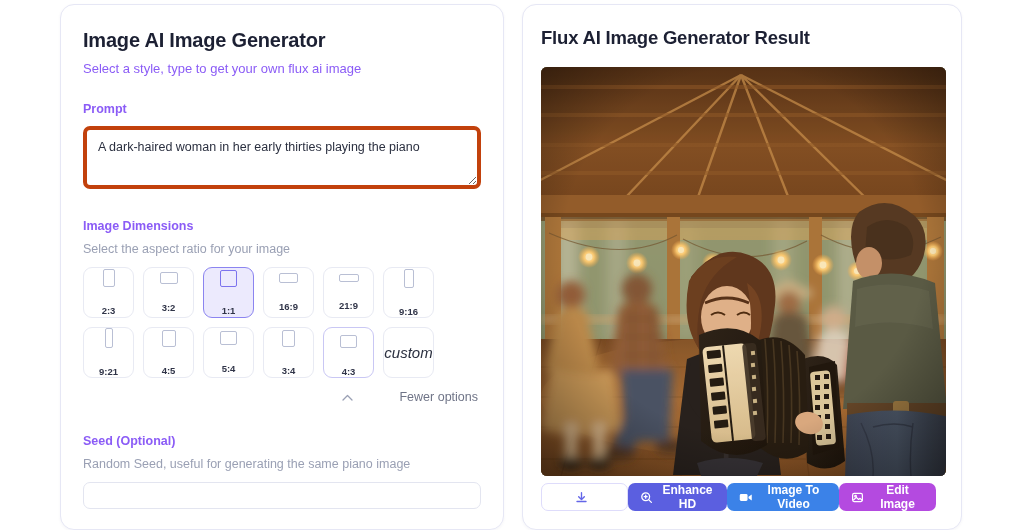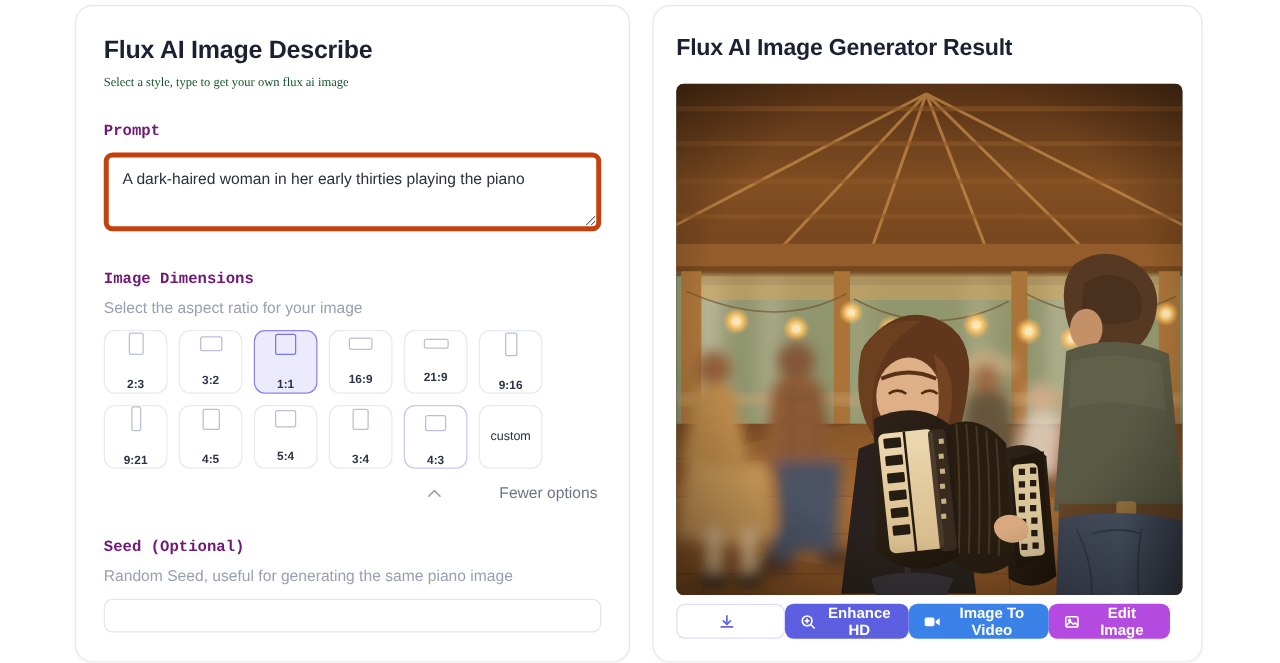--- a/index.html
+++ b/index.html
@@ -17,23 +17,23 @@
     border: 1px solid #e6e7f5;
     border-radius: 14px;
     box-shadow: 0 1px 3px rgba(60,60,120,.05);
     overflow: hidden;
   }
   .card-left { width: 444px; flex: none; padding: 24px 22px 0 22px; }
   .card-right { width: 440px; flex: none; padding: 22px 18px 0 18px; }
 
   
   .panel-title { font-size: 20px; font-weight: 700; color: #1c2033; letter-spacing: -.2px; }
-  .panel-sub { margin-top: 9px; font-size: 10px; color: #14532d; font-family: Liberation Serif, serif; }
-
-  .field-label { font-size: 12.5px; font-weight: 700; color: #701a75; font-family: Liberation Mono, monospace; }
+  .panel-sub { margin-top: 9px; font-size: 13px; color: #8b5cf6; }
+
+  .field-label { font-size: 12.5px; font-weight: 700; color: #8b5cf6; }
   .field-hint { margin-top: 9px; font-size: 12.5px; color: #9aa0b4; }
 
   .section-prompt { margin-top: 26px; }
 
   textarea.prompt-box {
     margin-top: 10px;
     width: 100%; height: 63px;
     border: 4px solid #c2410c;
     border-radius: 7px;
     padding: 10px 11px;
@@ -56,21 +56,21 @@
     display: flex; flex-direction: column;
     align-items: center; justify-content: center;
     gap: 18px;
     cursor: pointer;
   }
   .ratio-tile .shape { border: 1.6px solid #b9bfd4; border-radius: 2px; }
   .ratio-tile .rlabel { font-size: 9.5px; font-weight: 700; color: #303448; }
   .ratio-tile.selected { background: #eceafd; border: 1.6px solid #8b84f0; }
   .ratio-tile.selected .shape { border-color: #7c73ee; }
   .ratio-tile.hovered { border: 1.4px solid #c9c7f4; justify-content: flex-end; }
-  .ratio-tile.custom .rlabel { font-size: 10px; font-weight: 400; color: #2b3040; }
+  .ratio-tile.custom .rlabel { font-size: 15px; font-weight: 400; color: #2b3040; font-style: italic; }
 
   .fewer-row { margin-top: 12px; width: 395px; display: flex; justify-content: flex-end; align-items: center; gap: 6px; cursor: pointer; }
   .fewer-row .chev { color: #9aa0b4; display: flex; }
   .fewer-row .fewer-text { font-size: 12.5px; color: #6f7governs; }
   .fewer-text { font-size: 12.5px; color: #6f7487; padding-left: 40px; }
 
   .section-seed { margin-top: 30px; }
   input.seed-box {
     margin-top: 11px; width: 100%; height: 27px;
     border: 1px solid #e3e5f0; border-radius: 7px;
@@ -107,21 +107,21 @@
   .btn-video { background: #3b82e8; width: 112px; }
   .btn svg { display: block; }
 </style>
 </head>
 <body>
 
 <div class="page">
 
   <section class="card card-left">
 
-    <h1 class="panel-title">Flux AI Image Describe</h1>
+    <h1 class="panel-title">Image AI Image Generator</h1>
     <p class="panel-sub">Select a style, type to get your own flux ai image</p>
 
     <div class="section-prompt">
       <div class="field-label">Prompt</div>
       <textarea class="prompt-box" placeholder="" style="">A dark-haired woman in her early thirties playing the piano</textarea>
     </div>
 
     <div class="section-dims">
       <div class="field-label">Image Dimensions</div>
       <div class="field-hint">Select the aspect ratio for your image</div>

